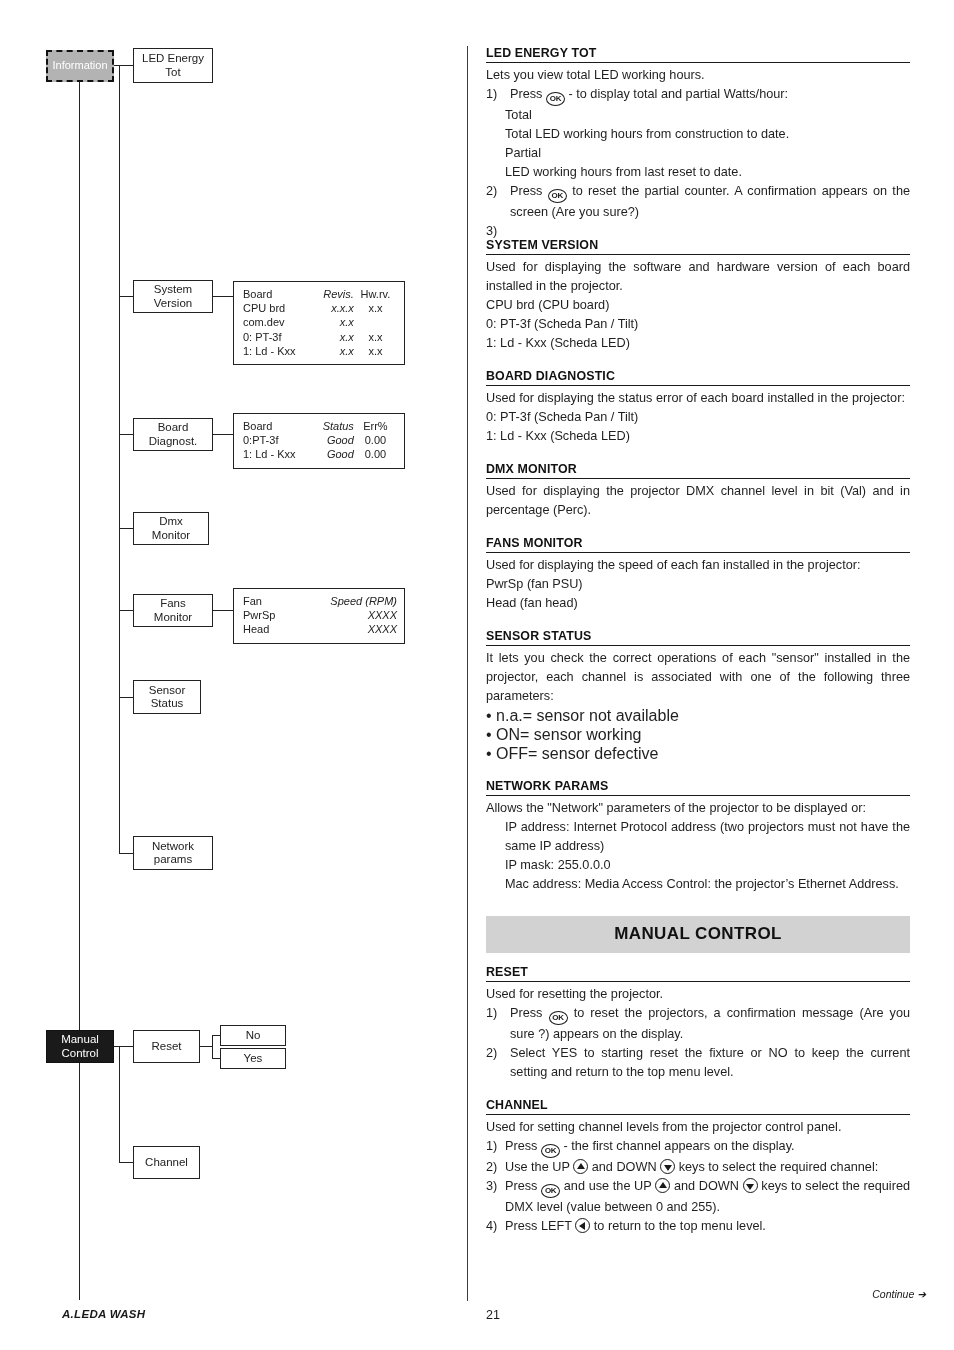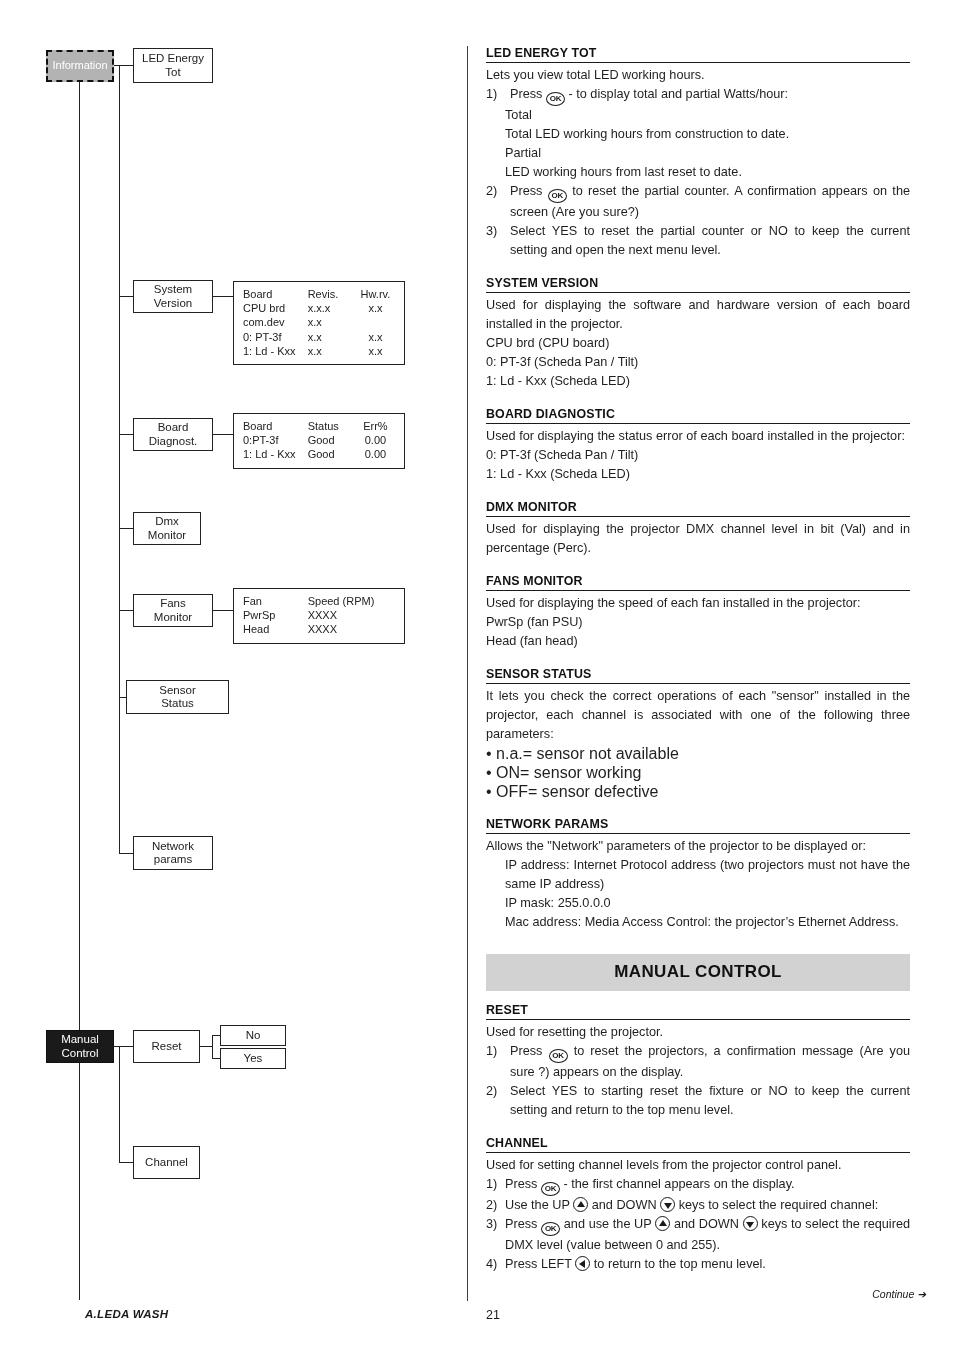--- a/index.html
+++ b/index.html
@@ -60,21 +60,21 @@
     border: 1.3px solid #222;
     background: #fff;
     padding: 5px 7px 6px 9px;
     font-size: 11px;
     line-height: 14.2px;
     color: #222;
   }
   .tnode table { border-collapse: collapse; width: 100%; }
   .tnode td { padding: 0; font-size: 11px; line-height: 14.2px; white-space: nowrap; }
   .tnode td.c0 { text-align: left; width: 42%; }
-  .tnode td.c1 { text-align: left; width: 30%; }
+  .tnode td.c1 { text-align: right; width: 30%; font-style: italic; }
   .tnode td.c2 { text-align: center; width: 28%; }
 
   
   .ln { position: absolute; background: #222; }
   .ln.v { width: 1.3px; }
   .ln.h { height: 1.3px; }
 
   
   #textcol {
     position: absolute;
@@ -156,21 +156,21 @@
   }
   .key-up::after    { border-left: 4px solid transparent; border-right: 4px solid transparent; border-bottom: 6px solid #1a1a1a; margin-top: -1px; }
   .key-down::after  { border-left: 4px solid transparent; border-right: 4px solid transparent; border-top: 6px solid #1a1a1a; margin-top: 1px; }
   .key-left::after  { border-top: 4px solid transparent; border-bottom: 4px solid transparent; border-right: 6px solid #1a1a1a; margin-left: -1px; }
 
   
   #footer { position: absolute; left: 16px; bottom: 0; width: 954px; height: 60px; }
   .foot-brand {
     position: absolute; left: 46px; top: 18px;
     font-size: 11.5px; font-weight: bold; font-style: italic;
-    letter-spacing: 0.3px; color: #1a1a1a; margin-left: 23px;
+    letter-spacing: 0.3px; color: #1a1a1a;
   }
   .foot-page {
     position: absolute; left: 0; right: 0; top: 18px;
     text-align: center; font-size: 12.5px; color: #1a1a1a;
   }
   .foot-cont {
     position: absolute; right: 44px; top: -2px;
     font-size: 10.5px; font-style: italic; color: #1a1a1a;
   }
 </style>
@@ -262,21 +262,21 @@
         </tr>
         <tr>
           <td class="c0">1: Ld - Kxx</td>
           <td class="c1">Good</td>
           <td class="c2">0.00</td>
         </tr>
       </tbody>
         </table>
     </div>
 
-    <div class="node" style="left:133px; top:512px; width:68px; height:33px;">
+    <div class="node" style="left:133px; top:512px; width:76px; height:33px;">
       <span class="node-lbl">Dmx
 Monitor</span>
     </div>
 
     <div class="node" style="left:133px; top:594px; width:80px; height:33px;">
       <span class="node-lbl">Fans
 Monitor</span>
     </div>
     <div class="ln h" style="left:213px; top:610px; width:21px;"></div>
     <div class="tnode" style="left:233px; top:588px; width:172px;">
@@ -291,21 +291,21 @@
           <td class="c1" style="width:58%;">XXXX</td>
         </tr>
         <tr>
           <td class="c0">Head</td>
           <td class="c1" style="width:58%;">XXXX</td>
         </tr>
       </tbody>
         </table>
     </div>
 
-    <div class="node" style="left:126px; top:680px; width:103px; height:34px;">
+    <div class="node" style="left:133px; top:680px; width:68px; height:34px;">
       <span class="node-lbl">Sensor
 Status</span>
     </div>
 
     <div class="node" style="left:133px; top:836px; width:80px; height:34px;">
       <span class="node-lbl">Network
 params</span>
     </div>
 
     <div class="node root-manual" style="left:46px; top:1030px; width:68px; height:33px;">
@@ -353,21 +353,20 @@
       <p class="p bold ind1">Partial</p>
       <p class="p ind1">LED working hours from last reset to date.</p>
       <div class="li">
         <span class="num">2)</span>
         <span>Press</span>
         <span class="key key-ok">OK</span>
         <span>to reset the partial counter. A confirmation appears on the screen (Are you sure?)</span>
       </div>
       <div class="li">
         <span class="num">3)</span>
-        <span>Select YES to reset the partial counter or NO to keep the current setting and open the next menu level.</span>
       </div>
     </div>
 
     <div class="sec">
       <div class="sec-title">SYSTEM VERSION</div>
       <p class="p just">Used for displaying the software and hardware version of each board installed in the projector.</p>
       <p class="p">CPU brd (CPU board)</p>
       <p class="p">0: PT-3f (Scheda Pan / Tilt)</p>
       <p class="p">1: Ld - Kxx (Scheda LED)</p>
     </div>

